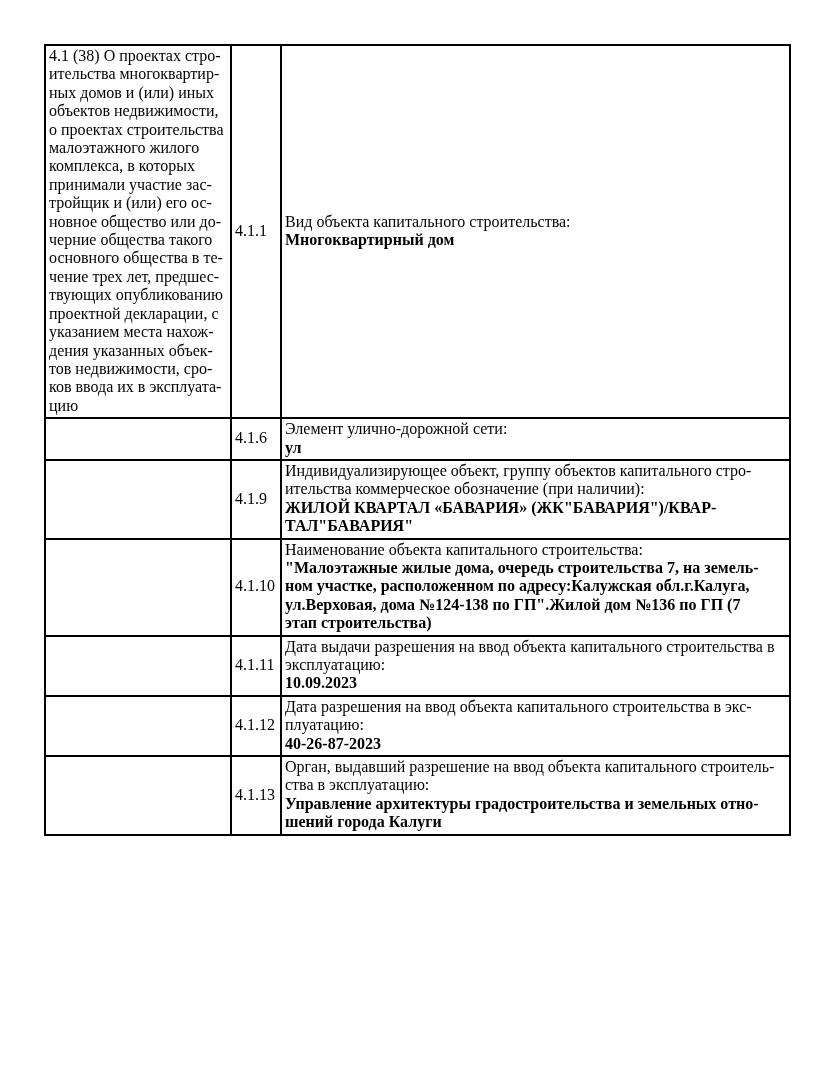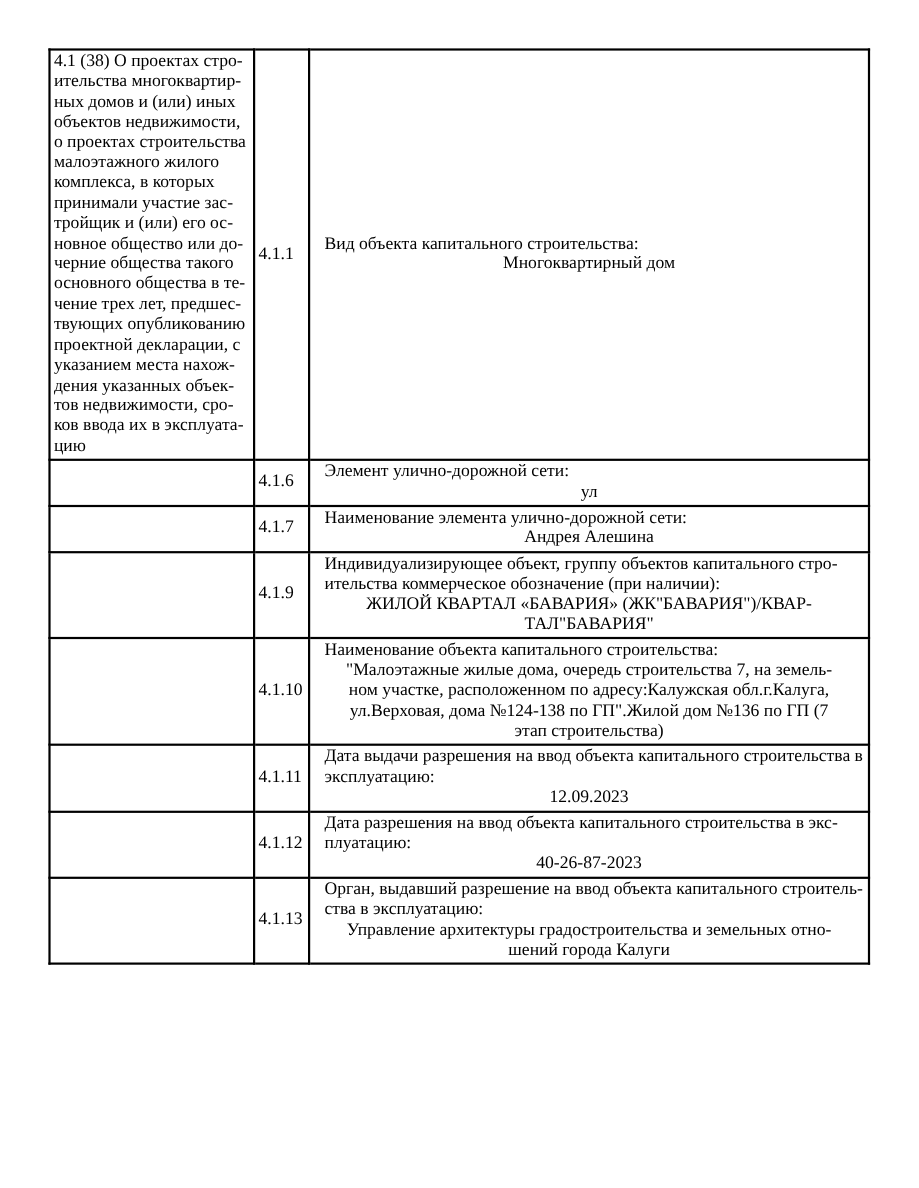--- a/index.html
+++ b/index.html
@@ -40,26 +40,24 @@
     white-space: pre-line;
     padding-top: 2px;
   }
   td.num-cell {
     vertical-align: middle;
     padding-left: 2px;
   }
   .field-label {
     font-weight: normal;
     white-space: pre-line;
-    margin-left: 10px;
   }
   .field-value {
-    font-weight: normal;
+    font-weight: bold;
     white-space: pre-line;
-    text-align: center;
   }
   .field-value-parts {
     white-space: pre-wrap;
   }
   .field-value-parts .seg-bold { font-weight: bold; }
   .field-value-parts .seg-reg  { font-weight: normal; }
 </style>
 </head>
 <body>
 
@@ -101,28 +99,20 @@
         <tr>
           <td></td>
           <td class="num-cell">4.1.6</td>
           <td>
             <div class="field-label">Элемент улично-дорожной сети:</div>
             <div class="field-value">ул</div>
           </td>
         </tr>
         <tr>
           <td></td>
-          <td class="num-cell">4.1.7</td>
-          <td>
-            <div class="field-label">Наименование элемента улично-дорожной сети:</div>
-            <div class="field-value">Андрея Алешина</div>
-          </td>
-        </tr>
-        <tr>
-          <td></td>
           <td class="num-cell">4.1.9</td>
           <td>
             <div class="field-label">Индивидуализирующее объект, группу объектов капитального стро-
 ительства коммерческое обозначение (при наличии):</div>
             <div class="field-value">ЖИЛОЙ КВАРТАЛ «БАВАРИЯ» (ЖК"БАВАРИЯ")/КВАР-
 ТАЛ"БАВАРИЯ"</div>
           </td>
         </tr>
         <tr>
           <td></td>
@@ -134,21 +124,21 @@
 ул.Верховая, дома №124-138 по ГП".Жилой дом №136 по ГП (7
 этап строительства)</div>
           </td>
         </tr>
         <tr>
           <td></td>
           <td class="num-cell">4.1.11</td>
           <td>
             <div class="field-label">Дата выдачи разрешения на ввод объекта капитального строительства в
 эксплуатацию:</div>
-            <div class="field-value">12.09.2023</div>
+            <div class="field-value">10.09.2023</div>
           </td>
         </tr>
         <tr>
           <td></td>
           <td class="num-cell">4.1.12</td>
           <td>
             <div class="field-label">Дата разрешения на ввод объекта капитального строительства в экс-
 плуатацию:</div>
             <div class="field-value">40-26-87-2023</div>
           </td>

